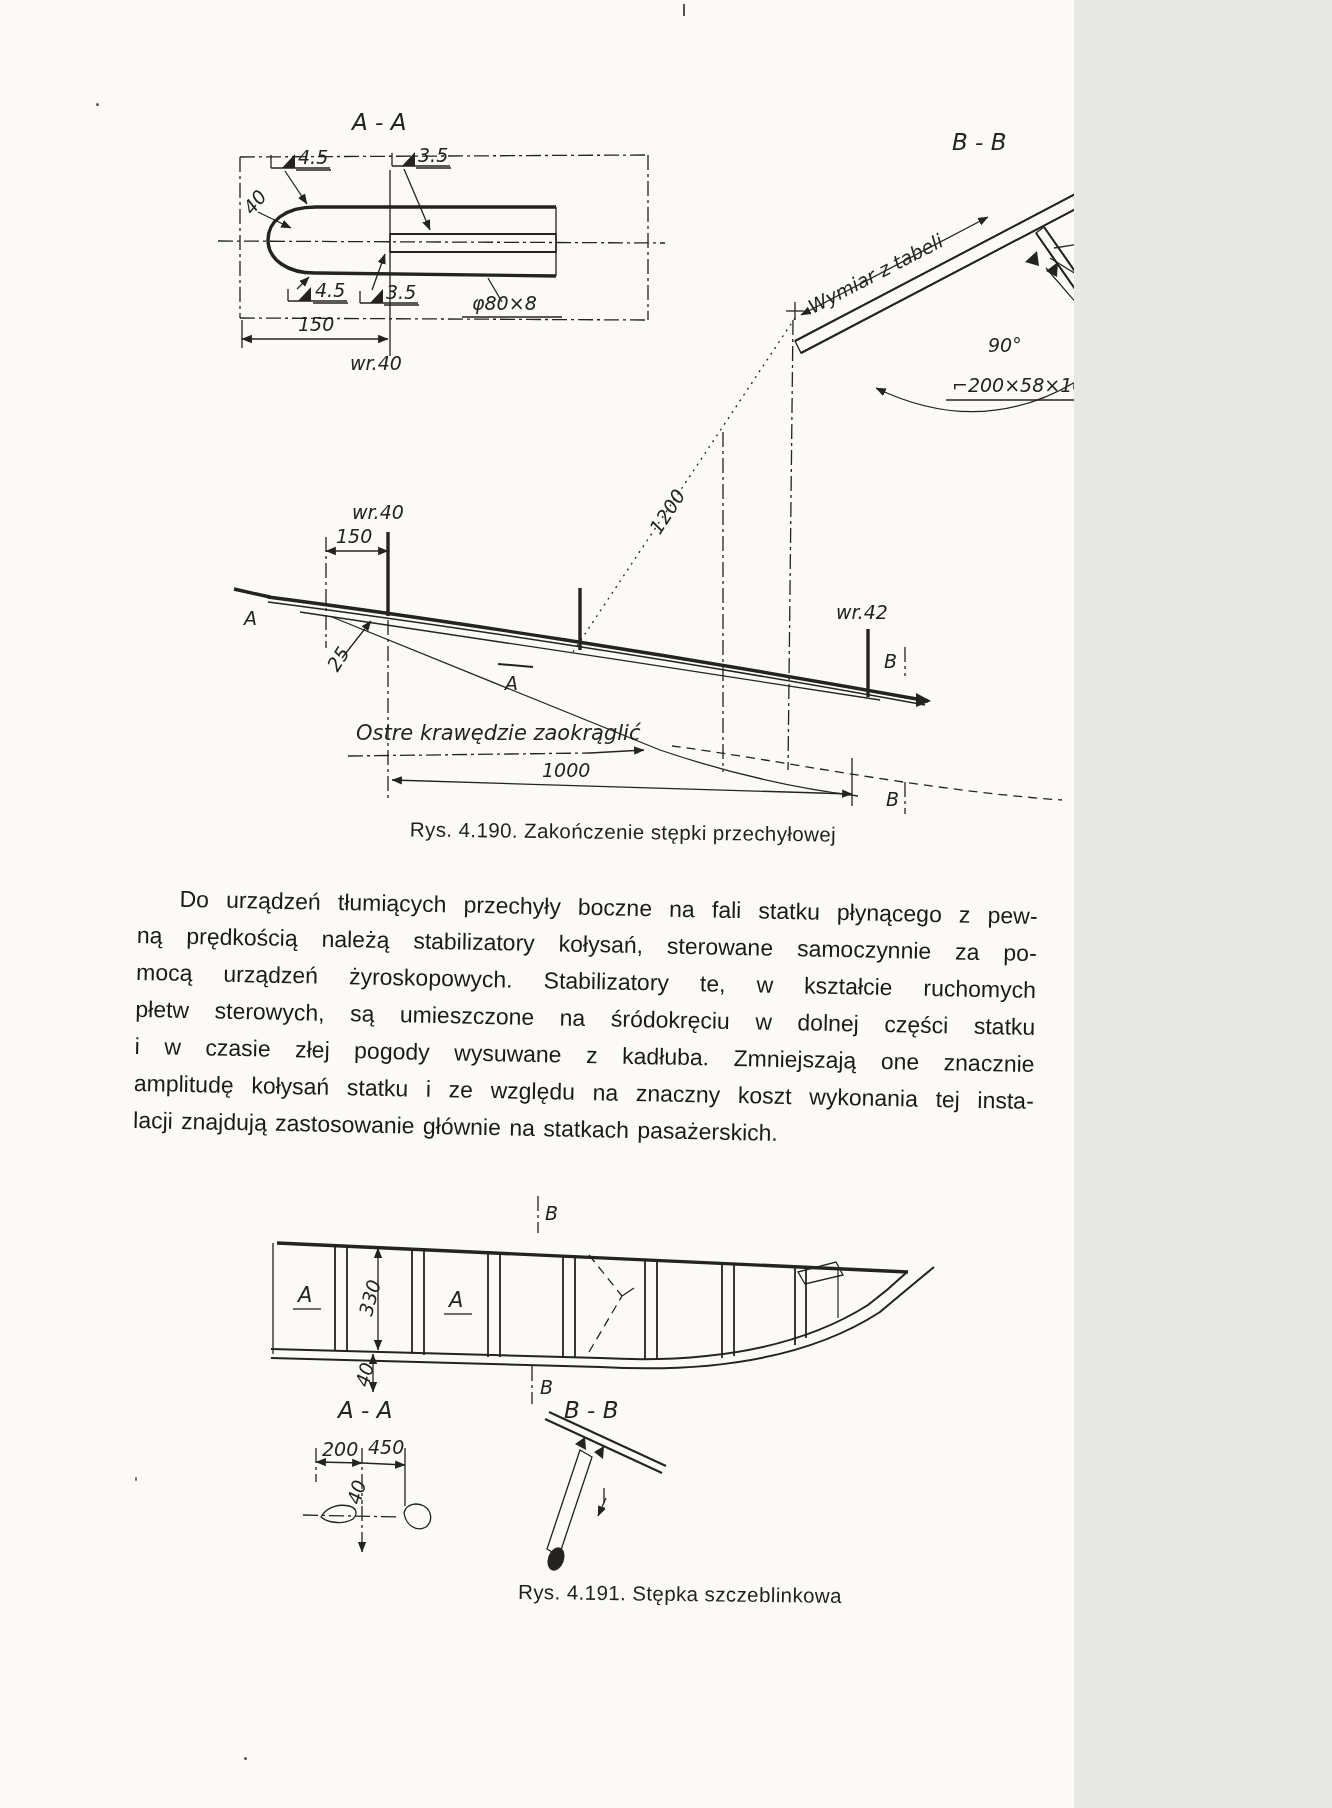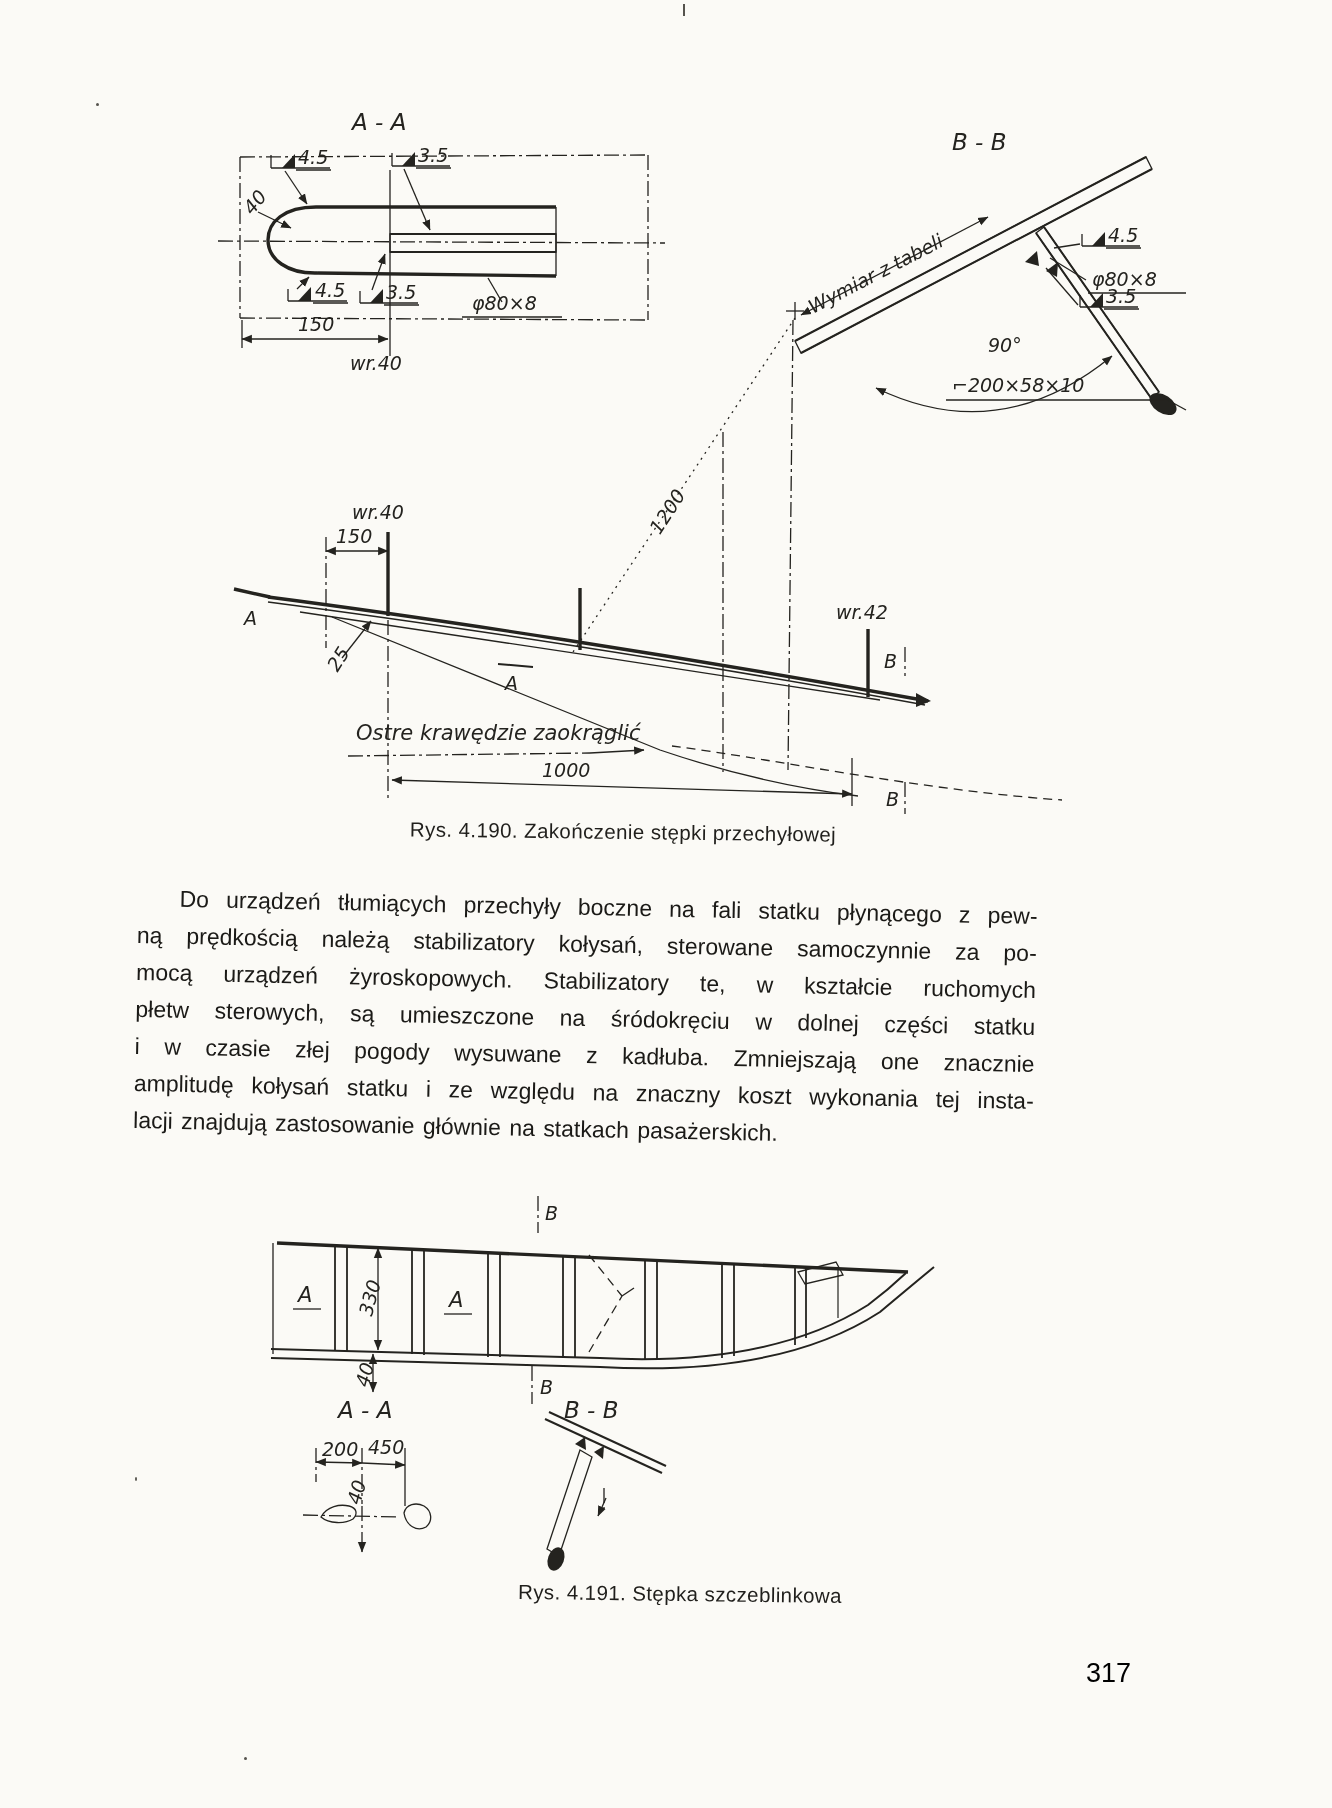--- a/index.html
+++ b/index.html
@@ -1,17 +1,17 @@
 <!DOCTYPE html>
 <html><head>
 <meta charset="utf-8">
 <style>
   html,body{margin:0;padding:0;background:#e8e8e4;}
   .page{
-    position:relative;width:1332px;height:1808px;background:#fbfaf6;
+    position:relative;width:1074px;height:1808px;background:#fbfaf6;
     font-family:"Liberation Sans",sans-serif;color:#1d1c19;overflow:hidden;
   }
   svg{position:absolute;left:0;}
   svg .s1{stroke:#24231f;stroke-width:1.3;fill:none;}
   svg .s2{stroke:#24231f;stroke-width:2;fill:none;}
   svg .s3{stroke:#24231f;stroke-width:3.4;fill:none;}
   svg .ch{stroke-dasharray:15 4 3 4;}
   svg .da{stroke-dasharray:9 6;}
   svg .dt{stroke-dasharray:2 5;}
   svg .fill{fill:#24231f;stroke:none;}

